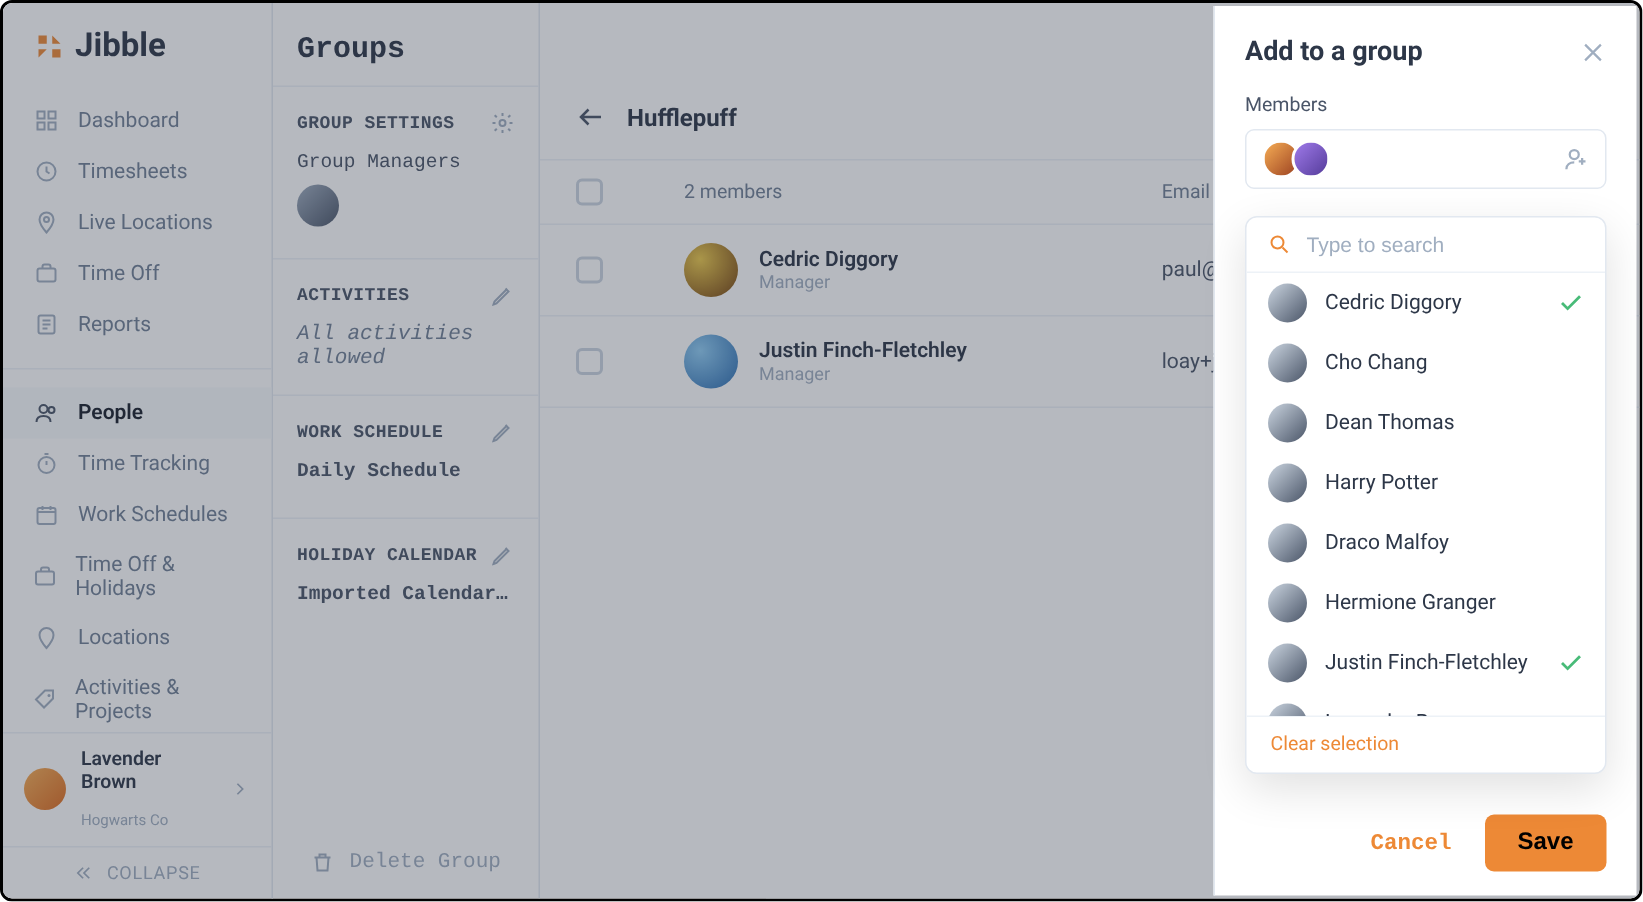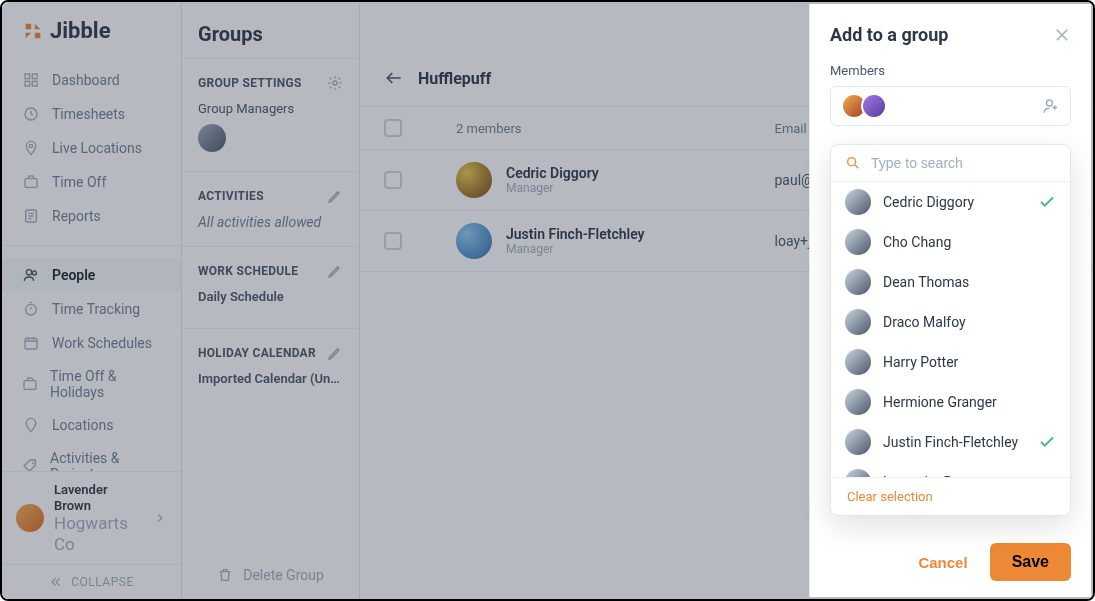--- a/index.html
+++ b/index.html
@@ -83,32 +83,33 @@
     display: flex;
     align-items: center;
     gap: 10px;
     cursor: pointer;
   }
   .user-footer .avatar-sm {
     width: 28px; height: 28px; border-radius: 50%; background: linear-gradient(135deg,#f6ad55,#dd6b20);
   }
   .user-footer .names { flex:1; line-height:1.2; }
   .user-footer .names .u-name { font-size: 13px; font-weight:600; color:#2d3748; }
-  .user-footer .names .u-org { font-size: 17px; color:#a0aec0; }
+  .user-footer .names .u-org { font-size: 10px; color:#a0aec0;margin-top:12px; }
   .collapse {
     display:flex; align-items:center; justify-content:center; gap:8px;
     padding:10px; color:#a0aec0; font-size:12px; letter-spacing:0.5px;
     border-top:1px solid #edf2f7; cursor:pointer;
   }
   
   .middle {
     width: 178px;
     border-right: 1px solid #e2e8f0;
     display:flex; flex-direction:column;
     background:#fff;
+    font-family:Liberation Mono, monospace;
   }
   .page-header {
     padding: 20px 16px 12px;
     font-size: 20px;
     font-weight: 700;
     color:#2d3748;
     border-bottom:1px solid #edf2f7;
   }
   .section {
     padding: 16px;
@@ -264,21 +265,21 @@
   .dd-footer {
     padding:11px 16px; border-top:1px solid #edf2f7;
     color:#ed8936; font-size:13px; cursor:pointer;
   }
   .panel-footer {
     display:flex; justify-content:flex-end; gap:14px;
     padding:16px 20px;
   }
   .btn-flat {
     background:none; border:none; color:#ed8936; font-size:15px; font-weight:600;
-    cursor:pointer; padding:10px 8px;
+    cursor:pointer; padding:10px 8px;font-family:Liberation Mono, monospace;
   }
   .btn-primary {
     background:#ed8936; color:#000000; border:none; border-radius:6px;
     font-size:16px; font-weight:600; padding:10px 22px; cursor:pointer;
   }
   svg { display:block; }
 </style>
 </head>
 <body>
 
@@ -588,25 +589,25 @@
           <div class="dd-item">
             <div class="av"></div>
             <div class="nm">Cho Chang</div>
           </div>
           <div class="dd-item">
             <div class="av"></div>
             <div class="nm">Dean Thomas</div>
           </div>
           <div class="dd-item">
             <div class="av"></div>
+            <div class="nm">Harry Potter</div>
+          </div>
+          <div class="dd-item">
+            <div class="av"></div>
             <div class="nm">Draco Malfoy</div>
-          </div>
-          <div class="dd-item">
-            <div class="av"></div>
-            <div class="nm">Harry Potter</div>
           </div>
           <div class="dd-item">
             <div class="av"></div>
             <div class="nm">Hermione Granger</div>
           </div>
           <div class="dd-item">
             <div class="av"></div>
             <div class="nm">Justin Finch-Fletchley</div>
             <span class="check">
               <svg width="18" height="18" viewBox="0 0 24 24">

